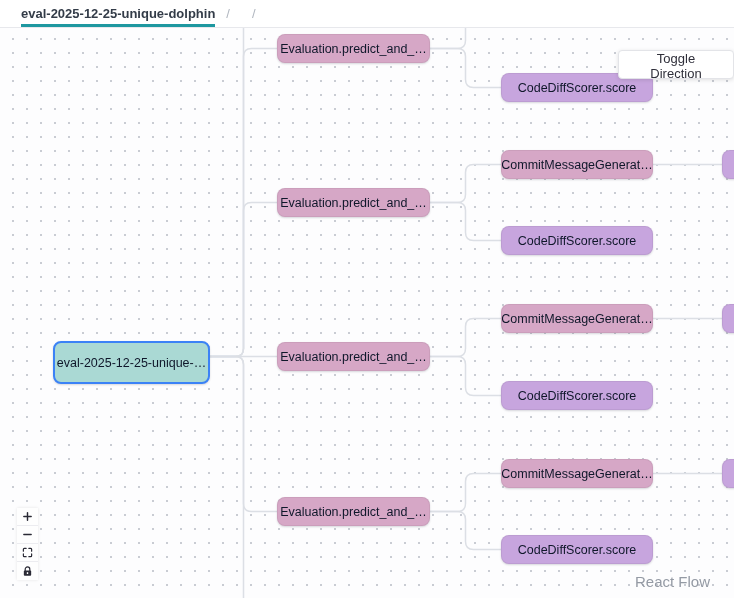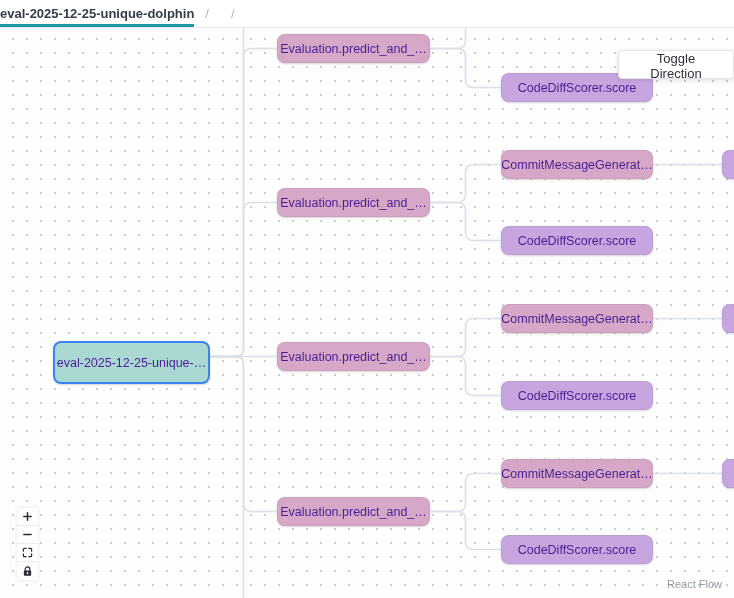--- a/index.html
+++ b/index.html
@@ -18,34 +18,34 @@
     background-size: 14px 14px;
     background-position: 6px 4px;
   }
   #edges-layer { position: absolute; inset: 0; pointer-events: none; }
   #edges-layer path { fill: none; stroke-width: 1.5px; }
 
   .node {
     position: absolute;
     display: flex; align-items: center; justify-content: center;
     border-radius: 8px;
-    font-size: 12.5px; color: #4c1d95;
+    font-size: 12.5px; color: #0f172a;
     white-space: nowrap; overflow: hidden;
     box-shadow: 0 1px 2px rgba(40,40,60,0.18);
     cursor: pointer;
   }
   .node.root  { border: 2px solid #3b82f6; }
   .node.plain { border: 1px solid rgba(0,0,0,0.05); }
 
   
   #header {
     position: absolute; top: 0; left: 0; right: 0; height: 28px;
     background: #ffffff; border-bottom: 1px solid #e7e8ec;
     display: flex; align-items: stretch;
-    z-index: 10;
+    padding-left: 21px; z-index: 10;
     font-size: 13px; color: #5a6472;
   }
   .crumb {
     display: flex; align-items: center; cursor: pointer;
     border-bottom: 3px solid transparent; padding-top: 2px;
   }
   .crumb.active { color: #333c48; font-weight: bold; }
   .crumb-sep { display: flex; align-items: center; color: #b0b6bf; margin: 0 11px; }
 
   
@@ -67,22 +67,22 @@
     width: 21px; height: 18px; background: #fefefe;
     border: none; border-bottom: 1px solid #ececf0;
     display: flex; align-items: center; justify-content: center;
     cursor: pointer; padding: 0;
   }
   .ctrl-btn:last-child { border-bottom: none; }
   .ctrl-btn svg { display: block; }
 
   
   #attribution {
-    position: absolute; right: 12px; bottom: 8px;
-    font-size: 11px; color: #949aa4; z-index: 8;
+    position: absolute; right: 24px; bottom: 8px;
+    font-size: 15px; color: #949aa4; z-index: 8;
     text-decoration: none; cursor: pointer;
   }
 </style>
 </head>
 <body>
 
 <div id="stage">
 
   <div id="canvas">
     <svg id="edges-layer" width="734" height="598">

